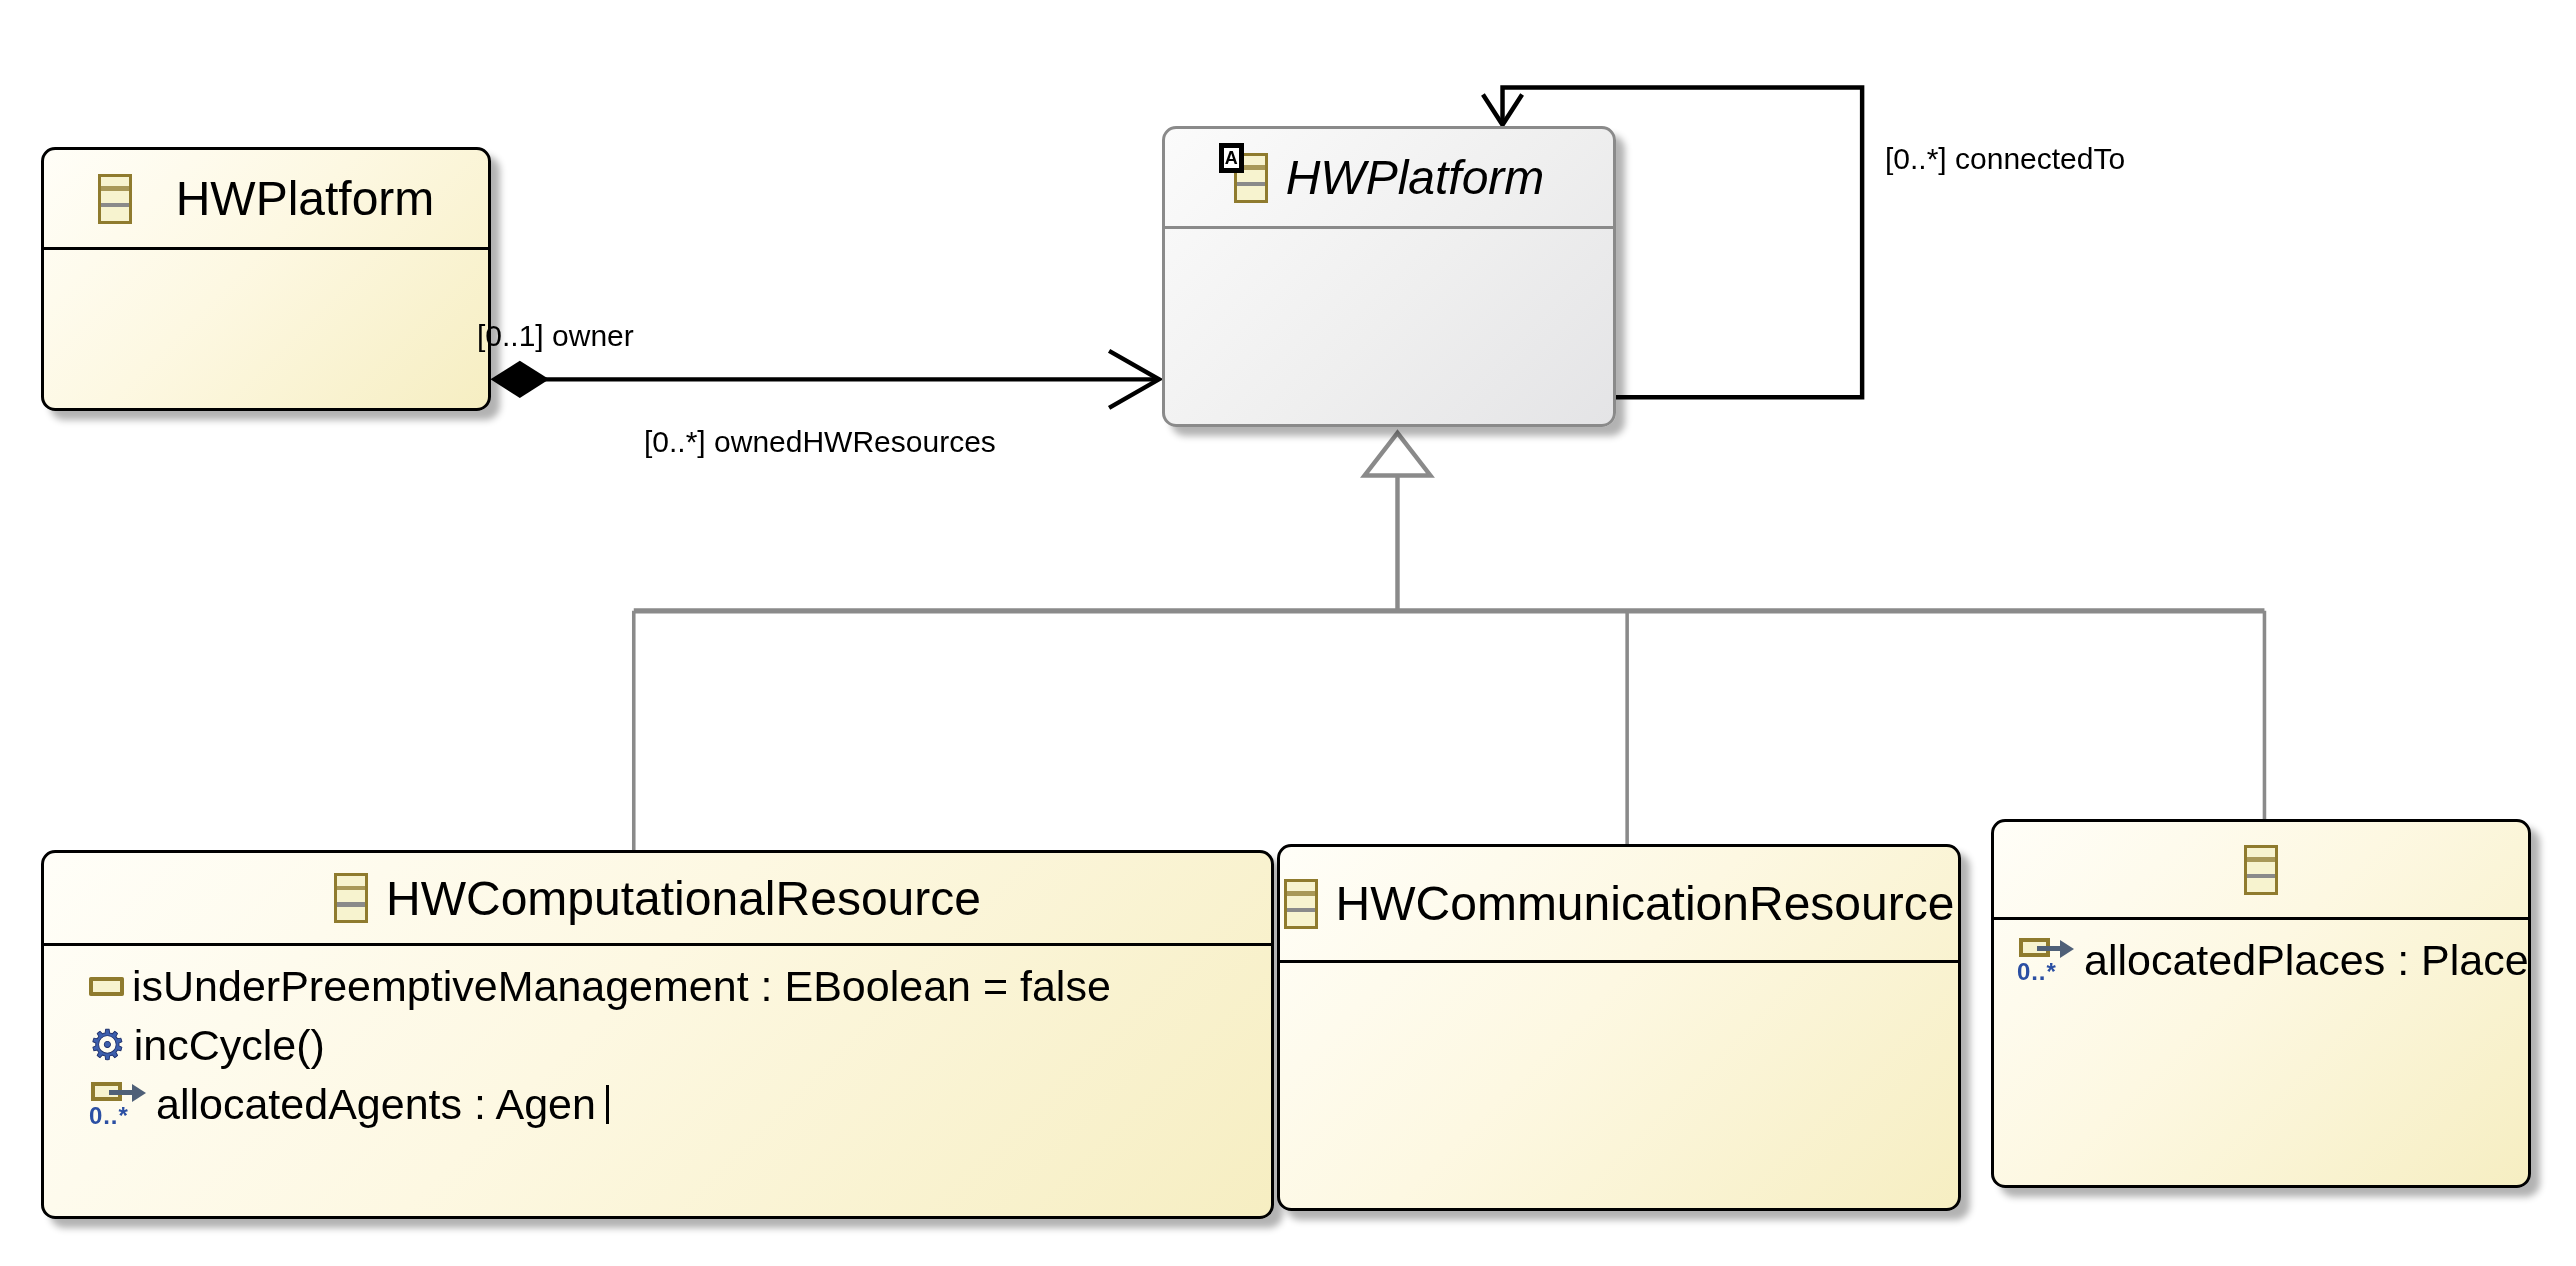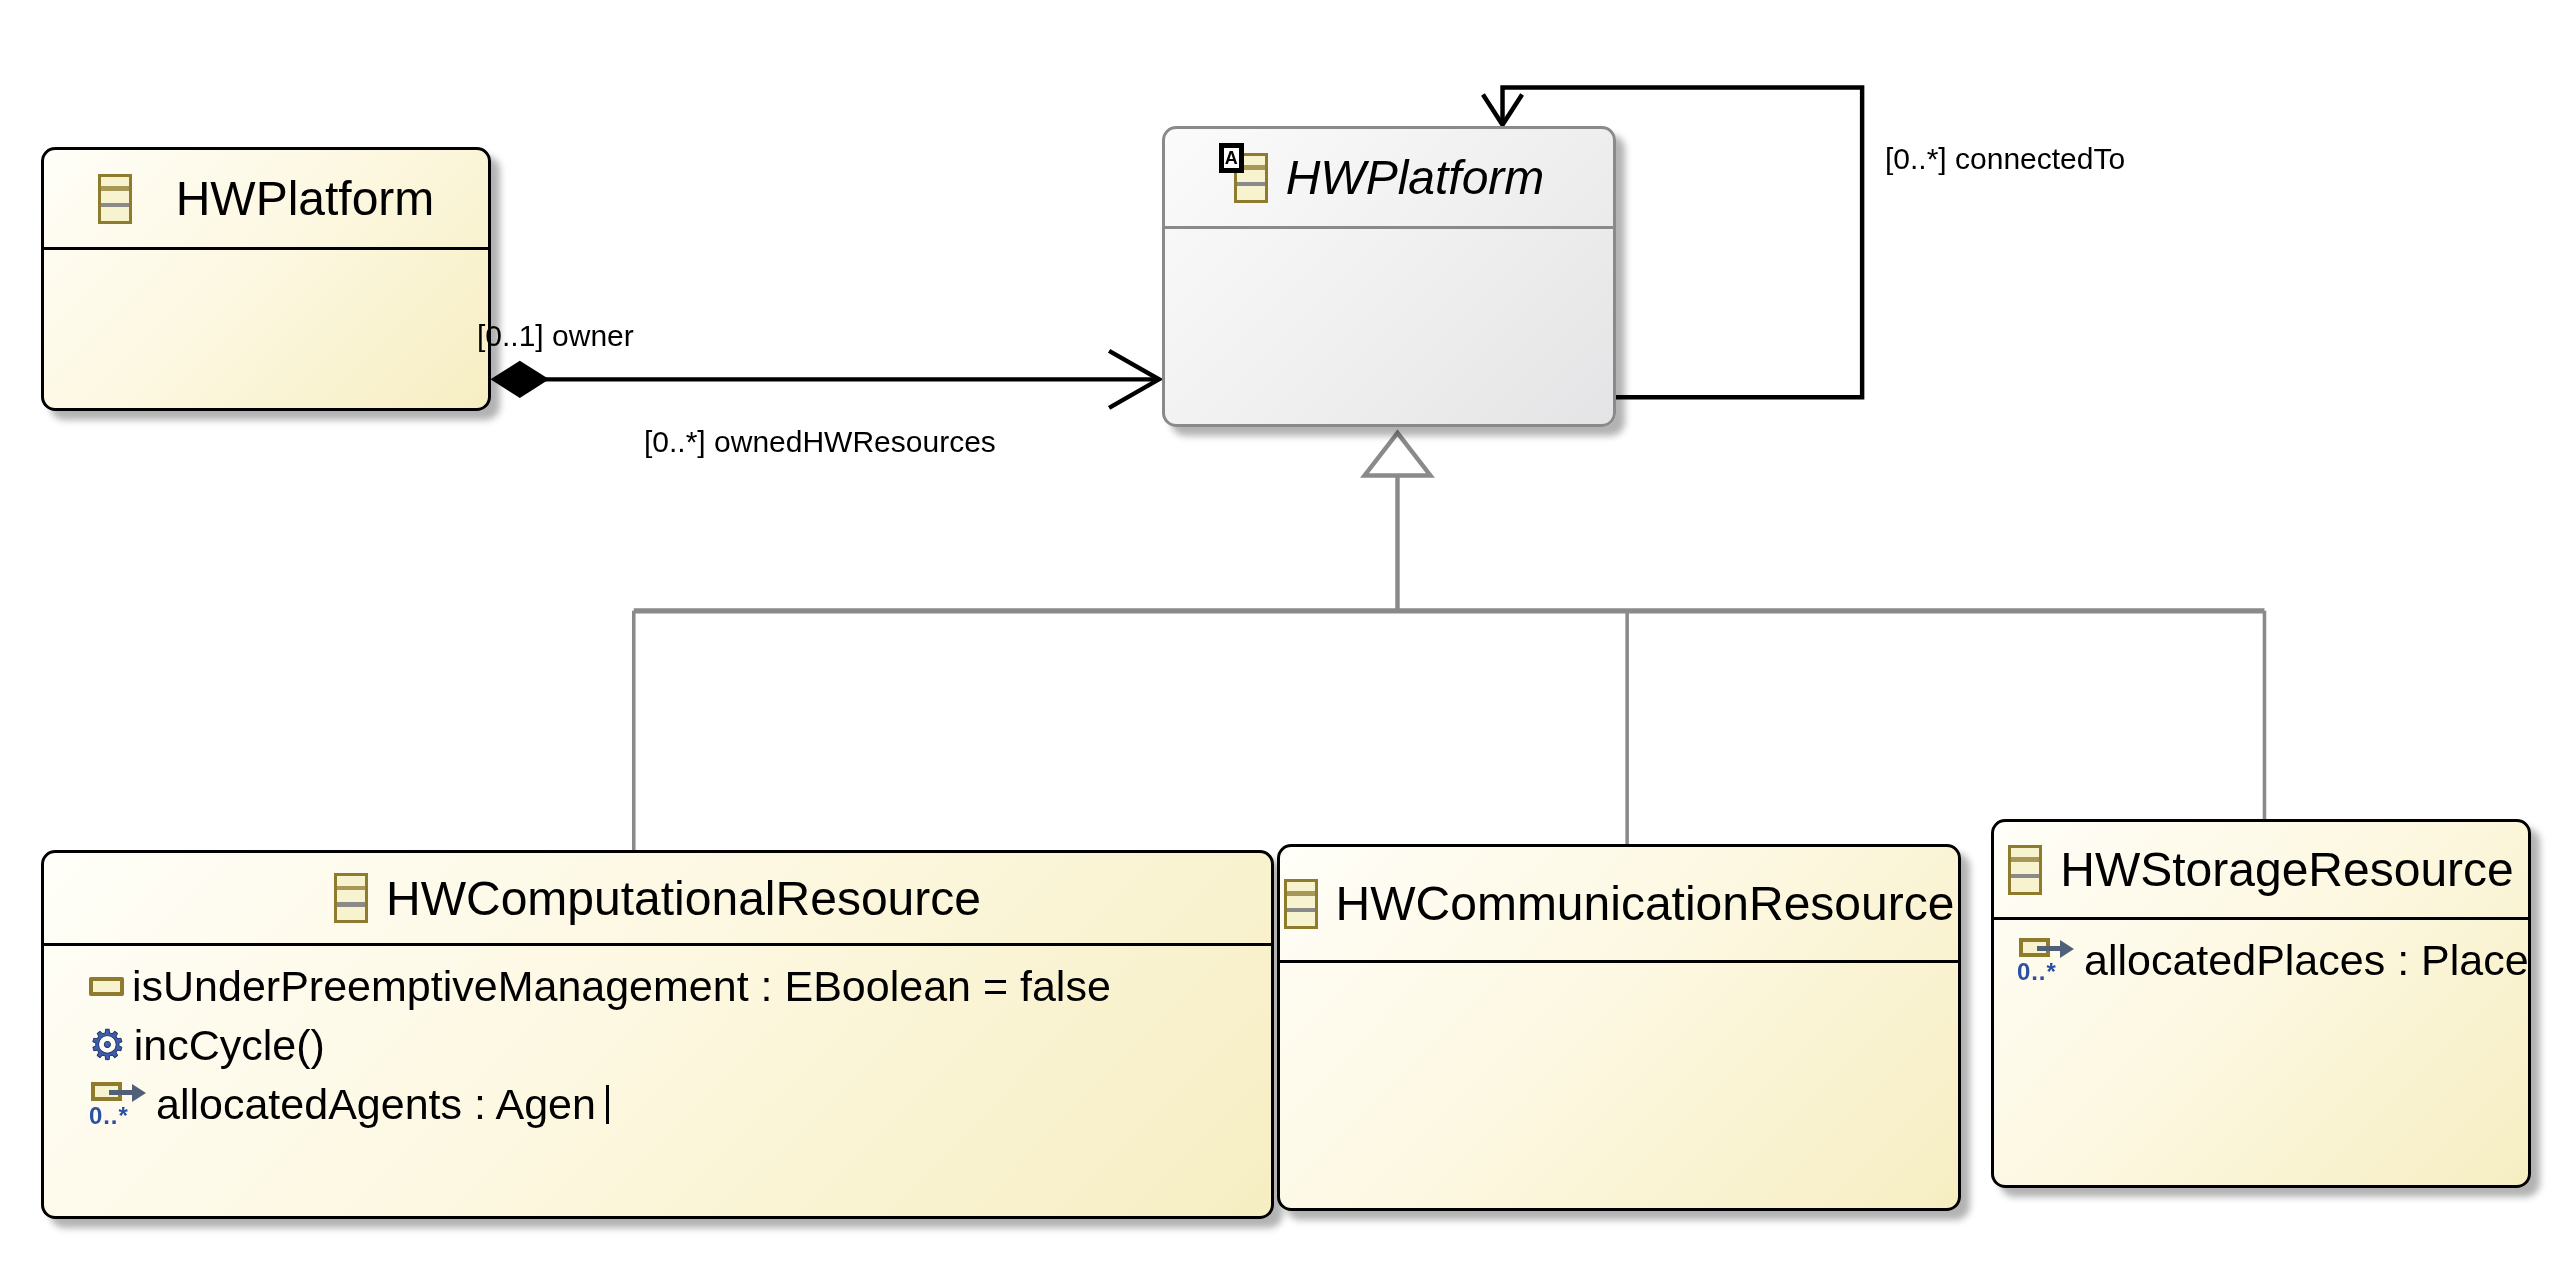--- a/index.html
+++ b/index.html
@@ -152,21 +152,20 @@
   <div class="title-row" style="height:116px;">
     <span class="class-icon"></span>
     <span class="title-label">HWCommunicationResource</span>
   </div>
   <div class="members"></div>
 </div>
 
 <div class="uml-class cream" style="left:1991px;top:819px;width:540px;height:369px;">
   <div class="title-row" style="height:98px;">
     <span class="class-icon"></span>
-    <span class="title-label">HWStorageResource</span>
   </div>
   <div class="members" style="padding-left:23px;">
     <div class="member-row">
       <span class="ref-icon">
         <span class="ref-rect"></span>
         <span class="ref-line"></span>
         <span class="ref-head"></span>
         <span class="ref-mult">0..*</span>
       </span>
       <span>allocatedPlaces : Place</span>

